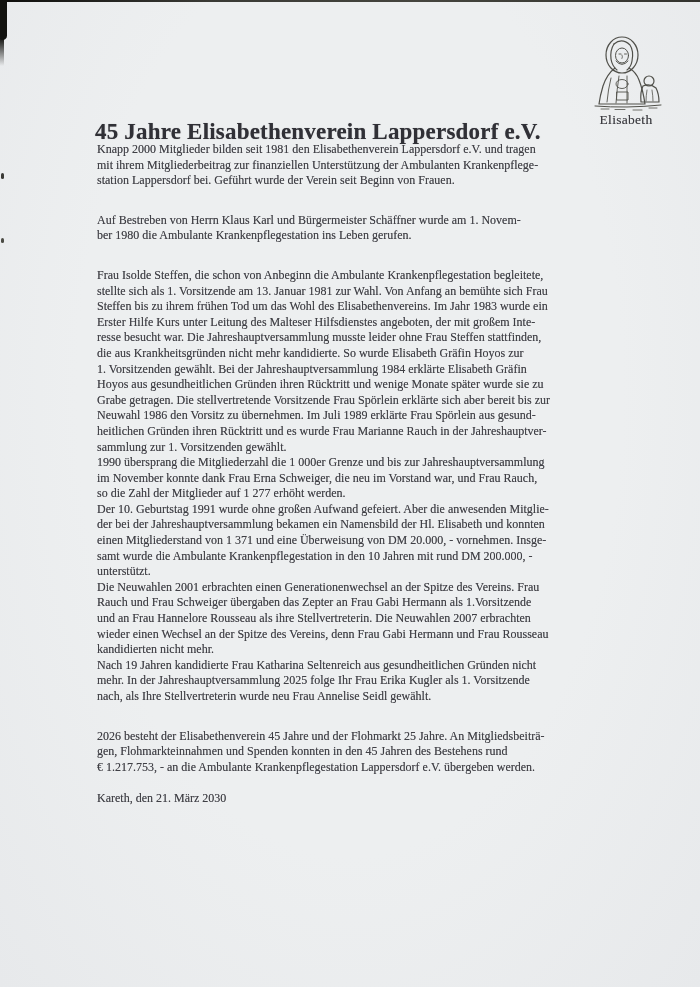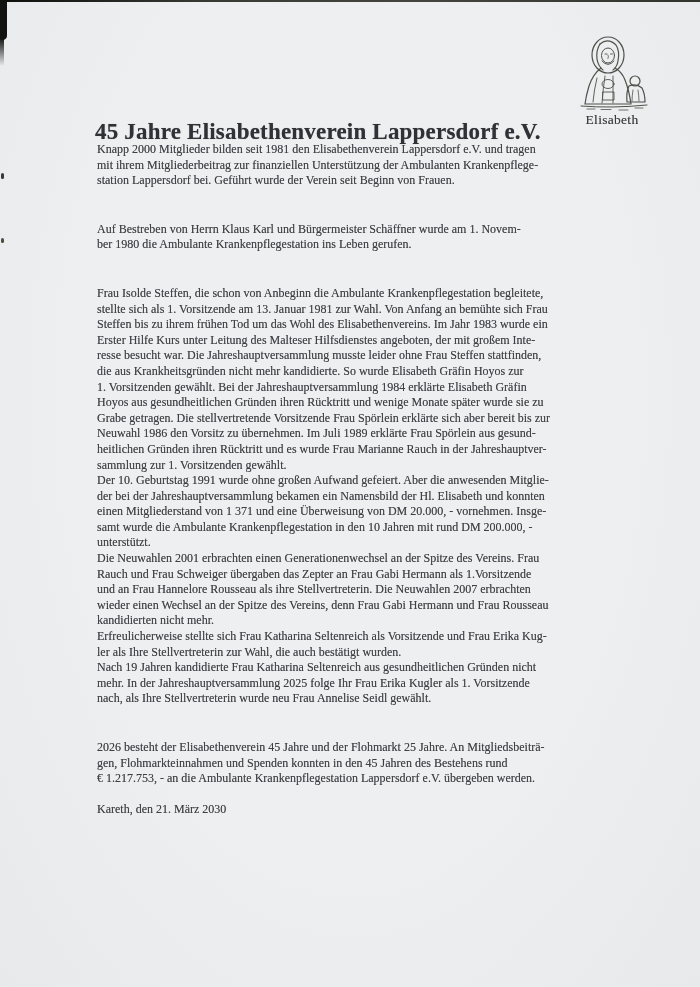--- a/index.html
+++ b/index.html
@@ -21,21 +21,21 @@
     background:#12120f; border-radius:0 0 5px 3px;
   }
   .scan-corner-fade {
     position:absolute; top:38px; left:0; width:4px; height:28px;
     background:linear-gradient(#12120f, rgba(18,18,15,0));
   }
   .speck-1 { position:absolute; left:1px; top:173px; width:3px; height:6px; background:#3a3a35; border-radius:2px; }
   .speck-2 { position:absolute; left:1px; top:238px; width:3px; height:5px; background:#4c4c45; border-radius:2px; }
 
   
-  .logo { position:absolute; left:564px; top:34px; width:96px; text-align:center; }
+  .logo { position:absolute; left:578px; top:34px; width:96px; text-align:center; }
   .logo svg { display:block; margin:0 auto; }
   .logo-caption {
     font-size:13.5px; margin-top:0; color:#3b3b40; letter-spacing:0.3px;
     text-shadow:0 0 0.6px rgba(63,63,69,0.5);
   }
 
   
   .title {
     position:absolute; left:95px; top:104px;
     font-size:23px; font-weight:bold; color:#303036; letter-spacing:0.2px;
@@ -44,21 +44,21 @@
     text-align:right;
   }
 
   
   .textcol {
     position:absolute; left:97px; top:142px; width:530px;
     font-size:12px; line-height:15.6px;
     text-shadow:0 0 0.6px rgba(63,63,69,0.55);
   }
   .textcol p { margin:0; white-space:pre; }
-  .textcol p.gap { margin-top:33px; }
+  .textcol p.gap { margin-top:24px; }
   .dateline { margin-top:15.6px !important; }
 </style>
 </head>
 <body>
 
 <div class="sheet">
 
   <div class="scan-top"></div>
   <div class="scan-corner"></div>
   <div class="scan-corner-fade"></div>
@@ -112,32 +112,33 @@
 Steffen bis zu ihrem frühen Tod um das Wohl des Elisabethenvereins. Im Jahr 1983 wurde ein
 Erster Hilfe Kurs unter Leitung des Malteser Hilfsdienstes angeboten, der mit großem Inte-
 resse besucht war. Die Jahreshauptversammlung musste leider ohne Frau Steffen stattfinden,
 die aus Krankheitsgründen nicht mehr kandidierte. So wurde Elisabeth Gräfin Hoyos zur
 1. Vorsitzenden gewählt. Bei der Jahreshauptversammlung 1984 erklärte Elisabeth Gräfin
 Hoyos aus gesundheitlichen Gründen ihren Rücktritt und wenige Monate später wurde sie zu
 Grabe getragen. Die stellvertretende Vorsitzende Frau Spörlein erklärte sich aber bereit bis zur
 Neuwahl 1986 den Vorsitz zu übernehmen. Im Juli 1989 erklärte Frau Spörlein aus gesund-
 heitlichen Gründen ihren Rücktritt und es wurde Frau Marianne Rauch in der Jahreshauptver-
 sammlung zur 1. Vorsitzenden gewählt.</p>
+    <p>1990 übersprang die Mitgliederzahl die 1 000er Grenze und bis zur Jahreshauptversammlung
+im November konnte dank Frau Erna Schweiger, die neu im Vorstand war, und Frau Rauch,
+so die Zahl der Mitglieder auf 1 277 erhöht werden.</p>
     <p>Der 10. Geburtstag 1991 wurde ohne großen Aufwand gefeiert. Aber die anwesenden Mitglie-
 der bei der Jahreshauptversammlung bekamen ein Namensbild der Hl. Elisabeth und konnten
 einen Mitgliederstand von 1 371 und eine Überweisung von DM 20.000, - vornehmen. Insge-
 samt wurde die Ambulante Krankenpflegestation in den 10 Jahren mit rund DM 200.000, -
 unterstützt.</p>
     <p>Die Neuwahlen 2001 erbrachten einen Generationenwechsel an der Spitze des Vereins. Frau
 Rauch und Frau Schweiger übergaben das Zepter an Frau Gabi Hermann als 1.Vorsitzende
 und an Frau Hannelore Rousseau als ihre Stellvertreterin. Die Neuwahlen 2007 erbrachten
 wieder einen Wechsel an der Spitze des Vereins, denn Frau Gabi Hermann und Frau Rousseau
 kandidierten nicht mehr.</p>
-    <p>Erfreulicherweise stellte sich Frau Katharina Seltenreich als Vorsitzende und Frau Erika Kug-
-ler als Ihre Stellvertreterin zur Wahl, die auch bestätigt wurden.</p>
     <p>Nach 19 Jahren kandidierte Frau Katharina Seltenreich aus gesundheitlichen Gründen nicht
 mehr. In der Jahreshauptversammlung 2025 folge Ihr Frau Erika Kugler als 1. Vorsitzende
 nach, als Ihre Stellvertreterin wurde neu Frau Annelise Seidl gewählt.</p>
     <p class="gap">2026 besteht der Elisabethenverein 45 Jahre und der Flohmarkt 25 Jahre. An Mitgliedsbeiträ-
 gen, Flohmarkteinnahmen und Spenden konnten in den 45 Jahren des Bestehens rund
 € 1.217.753, - an die Ambulante Krankenpflegestation Lappersdorf e.V. übergeben werden.</p>
     <p class="dateline">Kareth, den 21. März 2030</p>
   </div>
 
 </div>

